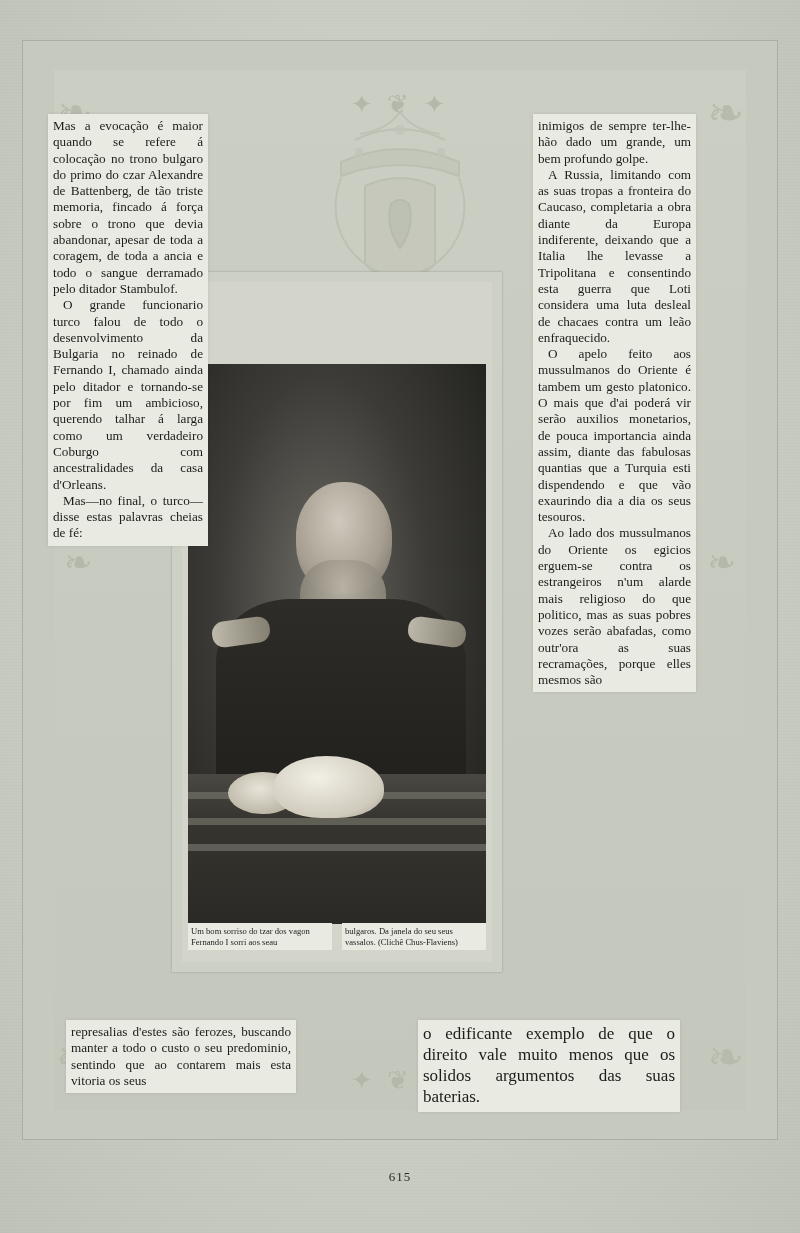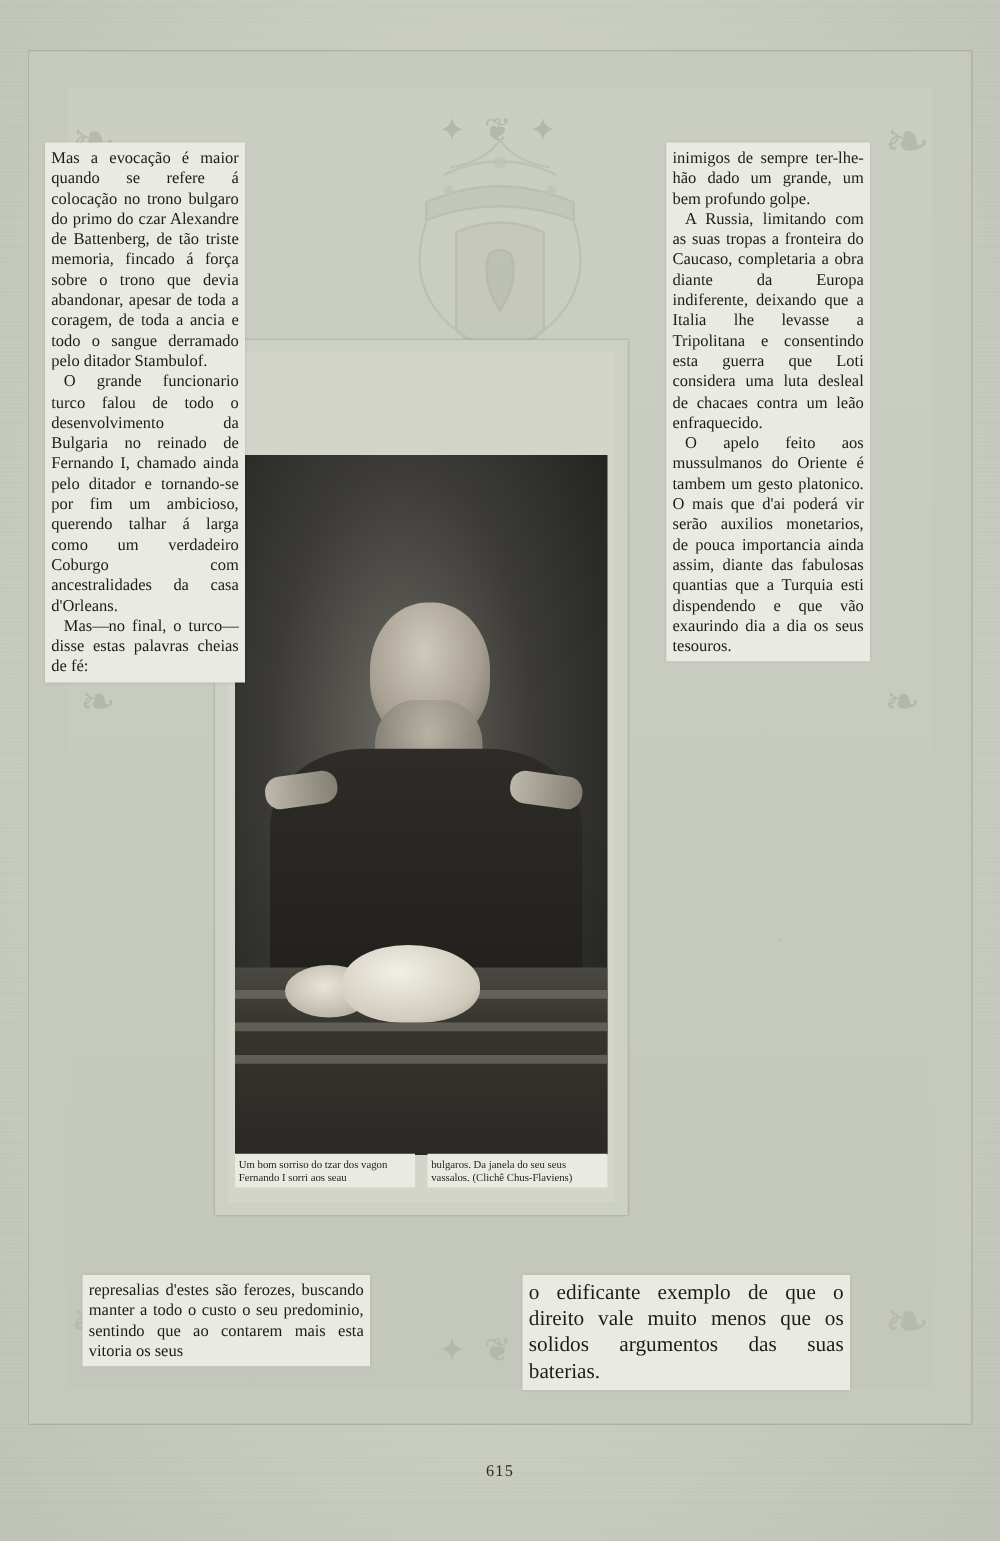--- a/index.html
+++ b/index.html
@@ -81,21 +81,21 @@
     text-align: justify;
     text-justify: inter-word;
     padding: 4px 5px;
     box-sizing: border-box;
     box-shadow: 0 0 3px rgba(0,0,0,0.10);
   }
   .col p { margin: 0; text-indent: 10px; }
   .col p.noind { text-indent: 0; }
 
   .col-left {
-    left: 36px;
+    left: 48px;
     top: 114px;
     width: 160px;
   }
   .col-right {
     left: 505px;
     top: 114px;
     width: 163px;
     margin-left: 28px;
   }
   .col-bottom-left {
@@ -298,20 +298,21 @@
   <div class="col col-left">
     <p class="noind">Mas a evocação é maior quando se refere á colocação no trono bulgaro do primo do czar Alexandre de Battenberg, de tão triste memoria, fincado á força sobre o trono que devia abandonar, apesar de toda a coragem, de toda a ancia e todo o sangue derramado pelo ditador Stambulof.</p>
     <p>O grande funcionario turco falou de todo o desenvolvimento da Bulgaria no reinado de Fernando I, chamado ainda pelo ditador e tornando-se por fim um ambicioso, querendo talhar á larga como um verdadeiro Coburgo com ancestralidades da casa d'Orleans.</p>
     <p>Mas—no final, o turco—disse estas palavras cheias de fé:</p>
   </div>
 
   <div class="col col-right">
     <p class="noind">inimigos de sempre ter-lhe-hão dado um grande, um bem profundo golpe.</p>
     <p>A Russia, limitando com as suas tropas a fronteira do Caucaso, completaria a obra diante da Europa indiferente, deixando que a Italia lhe levasse a Tripolitana e consentindo esta guerra que Loti considera uma luta desleal de chacaes contra um leão enfraquecido.</p>
     <p>O apelo feito aos mussulmanos do Oriente é tambem um gesto platonico. O mais que d'ai poderá vir serão auxilios monetarios, de pouca importancia ainda assim, diante das fabulosas quantias que a Turquia esti dispendendo e que vão exaurindo dia a dia os seus tesouros.</p>
+    <p>Ao lado dos mussulmanos do Oriente os egicios erguem-se contra os estrangeiros n'um alarde mais religioso do que politico, mas as suas pobres vozes serão abafadas, como outr'ora as suas recramações, porque elles mesmos são</p>
   </div>
 
   <div class="col col-bottom-left">
     <p class="noind">represalias d'estes são ferozes, buscando manter a todo o custo o seu predominio, sentindo que ao contarem mais esta vitoria os seus</p>
   </div>
 
   <div class="col col-bottom-right">
     <p class="noind">o edificante exemplo de que o direito vale muito menos que os solidos argumentos das suas baterias.</p>
   </div>
 

